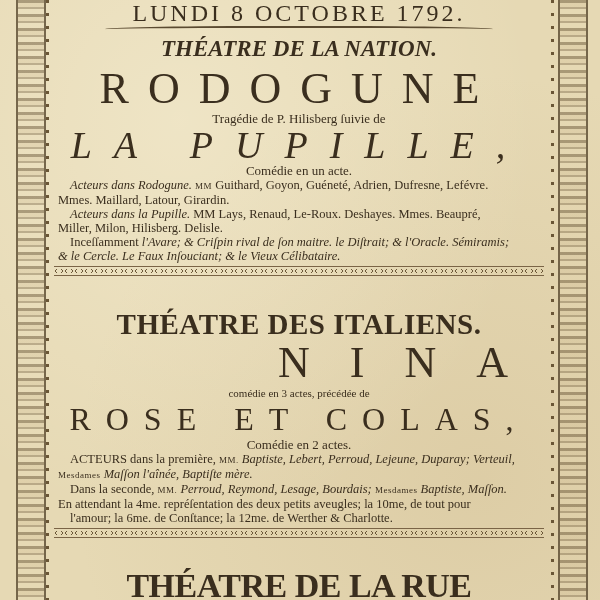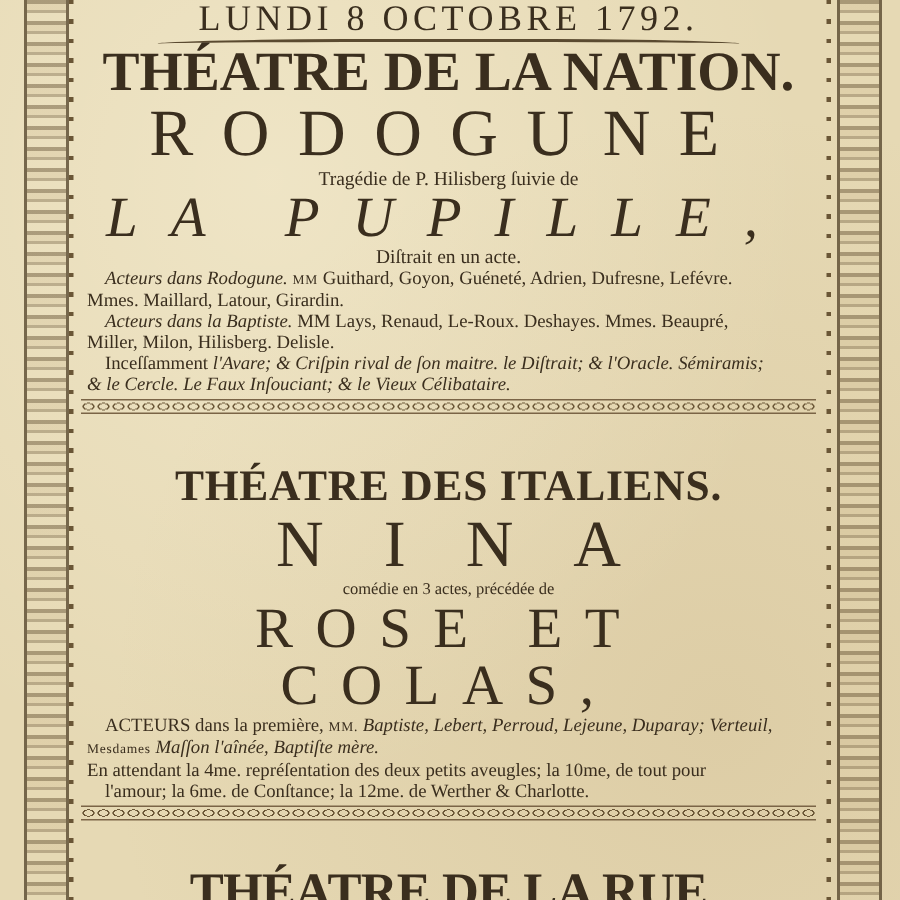--- a/index.html
+++ b/index.html
@@ -32,21 +32,21 @@
     background: repeating-linear-gradient(180deg, #6a5636 0 3px, transparent 3px 13px);
   }
   .dots.left { left:46px; }
   .dots.right { left:551px; }
   .content {
     position:absolute; left:50px; top:0; width:498px;
     text-align:center;
   }
   .date { font-size:24px; letter-spacing:3px; margin-top:0px; line-height:26px; }
   .rule-brace { height:6px; border-top:2px solid #5a4a30; margin:0 55px 0 55px; border-radius:40% 40% 0 0; }
-  .theatre-italic { font-weight:bold; font-size:37px; line-height:30px; letter-spacing:0px; }
+  .theatre-italic { font-style:italic; font-weight:bold; font-size:23px; line-height:30px; letter-spacing:0px; }
   .theatre-roman { font-weight:bold; font-size:29px; line-height:32px; letter-spacing:0.5px;margin-top:32px; }
   .big-title { font-size:44px; letter-spacing:19px; line-height:46px; }
   .big-italic { font-style:italic; font-weight:normal; font-size:38px; letter-spacing:22px; line-height:38px; }
   .small { font-size:13px; line-height:14px; }
   .cast { font-size:12.5px; line-height:14px; text-align:left; padding:0 8px; }
   .cast i { font-style:italic;margin-top:10px; }
   .sc { font-size:9px; letter-spacing:0.5px;margin-top:16px; }
   .chain {
     height:8px; margin:3px 4px;
     background:
@@ -66,41 +66,43 @@
 
 <div class="content">
   <div class="date">LUNDI 8 OCTOBRE 1792.</div>
   <div class="rule-brace"></div>
 
   <div>
     <div class="theatre-italic">THÉATRE DE LA NATION.</div>
     <div class="big-title" style="margin-top:2px;">RODOGUNE</div>
     <div class="small">Tragédie de P. Hilisberg ſuivie de</div>
     <div class="big-italic">LA PUPILLE,</div>
-    <div class="small">Diſtrait en un acte.</div>
+    <div class="small">Comédie en un acte.</div>
     <div class="cast">
       <div style="padding-left:12px;"><i>Acteurs dans Rodogune.</i> <span class="sc">MM</span> <span>Guithard, Goyon, Guéneté, Adrien, Dufresne, Lefévre.</span></div>
       <div>Mmes. Maillard, Latour, Girardin.</div>
-      <div style="padding-left:12px;"><i>Acteurs dans la Baptiste.</i> <span>MM Lays, Renaud, Le-Roux. Deshayes. Mmes. Beaupré,</span></div>
+      <div style="padding-left:12px;"><i>Acteurs dans la Pupille.</i> <span>MM Lays, Renaud, Le-Roux. Deshayes. Mmes. Beaupré,</span></div>
       <div>Miller, Milon, Hilisberg. Delisle.</div>
       <div style="padding-left:12px;"><span>Inceſſamment</span> <i>l'Avare; &amp; Criſpin rival de ſon maitre. le Diſtrait; &amp; l'Oracle. Sémiramis;</i></div>
       <div><i>&amp; le Cercle. Le Faux Inſouciant; &amp; le Vieux Célibataire.</i></div>
     </div>
   </div>
 
   <div class="chain"></div>
 
   <div>
     <div class="theatre-roman">THÉATRE DES ITALIENS.</div>
-    <div class="big-title" style="letter-spacing:40px; padding-left:40px;">NINA</div>
+    <div class="big-title" style="letter-spacing:40px; padding-left:40px;text-align:right;">NINA</div>
     <div class="small" style="font-size:11px;">comédie en 3 actes, précédée de</div>
-    <div class="big-title" style="font-size:38px; letter-spacing:15px; line-height:38px;">ROSE ET COLAS,</div>
+    <div class="big-title" style="font-size:32px; letter-spacing:15px; line-height:38px;">ROSE ET COLAS,</div>
+    <div class="small">Comédie en 2 actes.</div>
     <div class="cast">
       <div style="padding-left:12px;"><span>ACTEURS</span> <span>dans la première,</span> <span class="sc">MM.</span> <i>Baptiste, Lebert, Perroud, Lejeune, Duparay; Verteuil,</i></div>
       <div><span class="sc">Mesdames</span> <i>Maſſon l'aînée, Baptiſte mère.</i></div>
+      <div style="padding-left:12px;"><span>Dans la seconde,</span> <span class="sc">MM.</span> <i>Perroud, Reymond, Lesage, Bourdais;</i> <span class="sc">Mesdames</span> <i>Baptiste, Maſſon.</i></div>
       <div>En attendant la 4me. repréſentation des deux petits aveugles; la 10me, de tout pour</div>
       <div style="padding-left:12px;">l'amour; la 6me. de Conſtance; la 12me. de Werther &amp; Charlotte.</div>
     </div>
   </div>
 
   <div class="chain"></div>
 
   <div>
     <div class="theatre-roman" style="font-size:34px; letter-spacing:-0.5px;">THÉATRE DE LA RUE FEIDEAU.</div>
     <div class="relache">RELACHE.</div>

